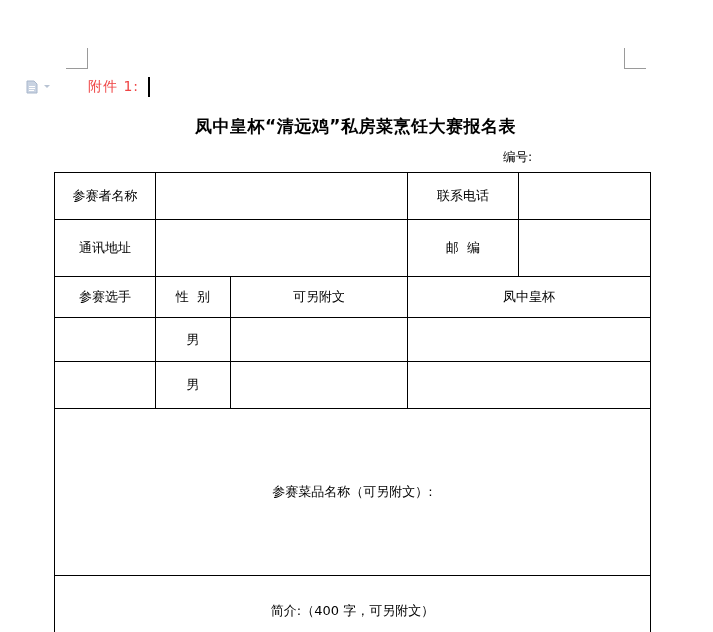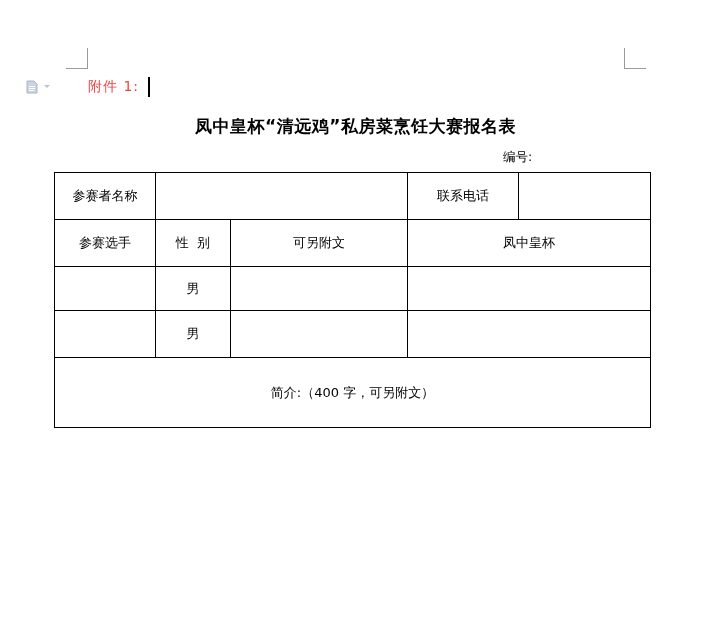--- a/index.html
+++ b/index.html
@@ -68,37 +68,48 @@
       <col style="width:111px">
       <col style="width:132px">
   </colgroup>
   <tbody>
       <tr style="height:47px">
     <td>参赛者名称</td>
     <td colspan="2"></td>
     <td>联系电话</td>
     <td></td>
   </tr>
-  <tr style="height:47px">
+  <tr style="height:57px">
+    <td>通讯地址</td>
+    <td colspan="2"></td>
+    <td style="white-space:pre">邮  编</td>
+    <td></td>
+  </tr>
+  <tr style="height:41px">
     <td>参赛选手</td>
     <td style="white-space:pre">性  别</td>
     <td>可另附文</td>
     <td colspan="2">凤中皇杯</td>
   </tr>
   <tr style="height:44px">
     <td></td>
     <td>男</td>
     <td></td>
     <td colspan="2"></td>
   </tr>
   <tr style="height:47px">
     <td></td>
     <td>男</td>
     <td></td>
     <td colspan="2"></td>
   </tr>
+  <tr style="height:167px">
+    <td colspan="5" class="left-text">
+      <span>参赛菜品名称（可另附文）:</span>
+    </td>
+  </tr>
   <tr style="height:70px">
     <td colspan="5" class="left-text">
       <span>简介:（400 字，可另附文）</span>
     </td>
   </tr>
 </tbody>
   </table>
 
 </body></html>

